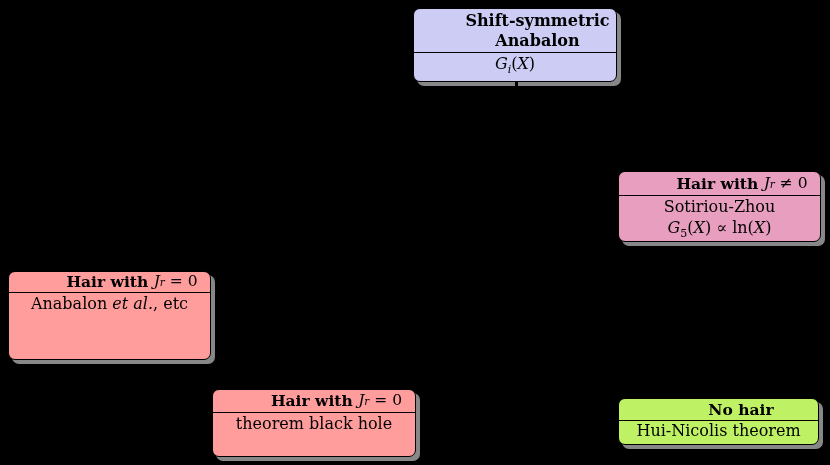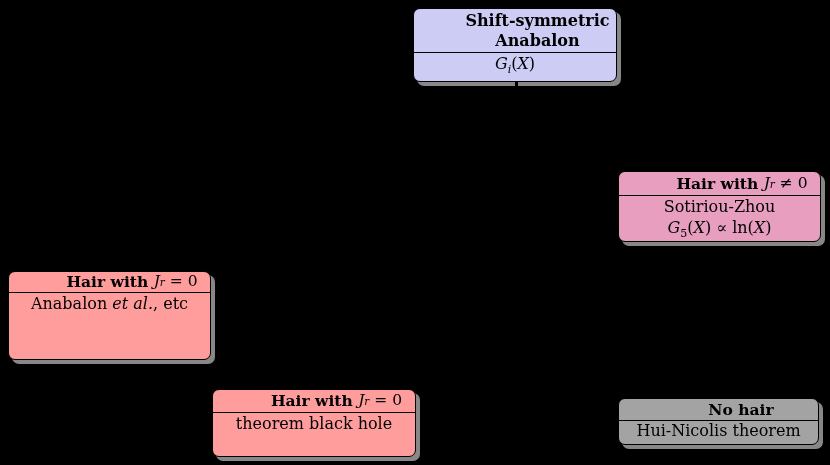--- a/index.html
+++ b/index.html
@@ -49,21 +49,21 @@
     </div>
   </div>
 
   <div class="box" style="left: 212px; top: 389px; width: 204px; height: 68px; background-color: rgb(255, 156, 156);">
     <div class="hdr" style="height:23px"><span>Hair with </span><span class="m mi">J</span><sup class="m mi">r</sup><span class="m"> = 0</span></div>
     <div class="bd">
       <div class="ln">theorem black hole</div>
     </div>
   </div>
 
-  <div class="box" style="left: 618px; top: 398px; width: 201px; height: 47px; background-color: #a3a3a3;">
+  <div class="box" style="left: 618px; top: 398px; width: 201px; height: 47px; background-color: #bef264;">
     <div class="hdr" style="height:22px"><span>No hair</span></div>
     <div class="bd" style="line-height:20px">
       <div class="ln">Hui-Nicolis theorem</div>
     </div>
   </div>
 
   <div class="stub" style="left: 515px; top: 81px; width: 3px; height: 7px; background-color: rgb(0, 0, 0);"></div>
 
 </div>
 

